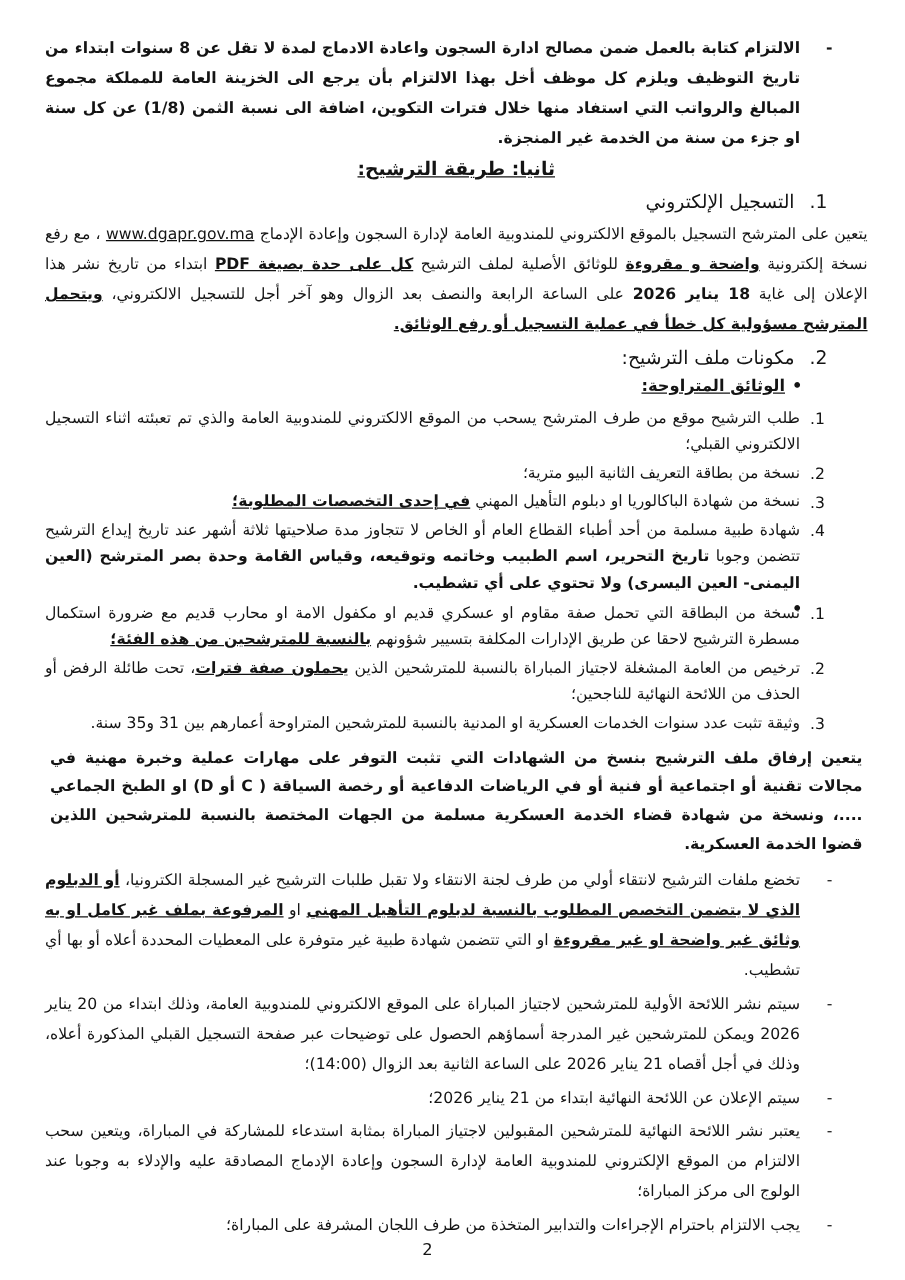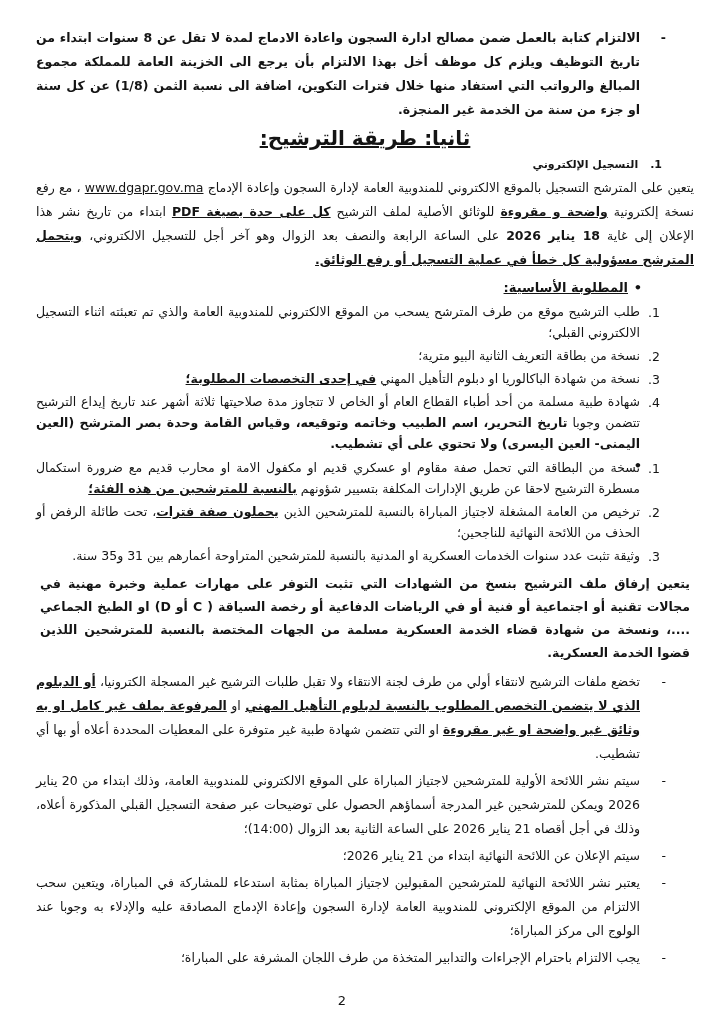--- a/index.html
+++ b/index.html
@@ -12,22 +12,22 @@
   
   .li{position:relative;margin-bottom:3px;}
   .li .marker{position:absolute;top:0;font-size:12.5px;line-height:23px;}
   .dash-li{padding-right:54px;}
   .dash-li .marker{right:28px;}
   .num-li{padding-right:54px;margin-bottom:2px;}
   .num-li .marker{right:34px;}
   .num-li .txt{line-height:21px;}
   .intro .txt{line-height:24px;}
   
-  .center-head{text-align:center;font-size:20px;font-weight:bold;margin:4px 0 8px;}
-  .sec-head{font-size:11px;font-weight:bold;padding-right:32px;margin:2px 0 5px;}
+  .center-head{text-align:center;font-size:15px;font-weight:bold;margin:4px 0 8px;}
+  .sec-head{font-size:15px;font-weight:normal;padding-right:32px;margin:2px 0 5px;}
   .sec-head .num{display:inline-block;margin-left:12px;}
   .bullet-head{position:relative;padding-right:66px;font-size:13px;font-weight:bold;
                line-height:20px;margin:2px 0 3px;}
   .bullet-head .marker{position:absolute;right:52px;top:0;}
   .para{margin:0 0 6px;}
   .note{margin:6px 0 6px;padding:0 4px;}
   .dash-li .txt{line-height:24px;}
   .page-num{position:absolute;bottom:16px;left:0;right:40px;text-align:center;font-size:13px;}
 </style>
 </head>
@@ -42,24 +42,27 @@
 
   <div class="center-head">
     <span class="u">ثانيا: طريقة الترشيح:</span>
   </div>
 
   <div class="sec-head">
     <span class="num">1.</span><span>التسجيل الإلكتروني</span>
   </div>
   <div class="para txt" style="line-height:24px;"><span>يتعين على المترشح التسجيل بالموقع الالكتروني للمندوبية العامة لإدارة السجون وإعادة الإدماج </span><span class="u">www.dgapr.gov.ma</span><span> ، مع رفع نسخة إلكترونية </span><span class="b u">واضحة و مقروءة</span><span> للوثائق الأصلية لملف الترشيح </span><span class="b u">كل على حدة بصيغة PDF</span><span> ابتداء من تاريخ نشر هذا الإعلان إلى غاية </span><span class="b">18 يناير 2026</span><span> على الساعة الرابعة والنصف بعد الزوال وهو آخر أجل للتسجيل الالكتروني، </span><span class="b u">ويتحمل المترشح مسؤولية كل خطأ في عملية التسجيل أو رفع الوثائق.</span></div>
 
+  <div class="sec-head">
+    <span class="num">2.</span><span>مكونات ملف الترشيح:</span>
+  </div>
 
   <div class="bullet-head">
     <span class="marker">•</span>
-    <span class="u">المطلوبة الأساسية:</span>
+    <span class="u">الوثائق المتراوحة:</span>
   </div>
 
   <div class="li num-li">
     <span class="marker">1.</span>
     <div class="txt"><span>طلب الترشيح موقع من طرف المترشح يسحب من الموقع الالكتروني للمندوبية العامة والذي تم تعبئته اثناء التسجيل الالكتروني القبلي؛</span></div>
   </div>
   <div class="li num-li">
     <span class="marker">2.</span>
     <div class="txt"><span>نسخة من بطاقة التعريف الثانية البيو مترية؛</span></div>
   </div>

